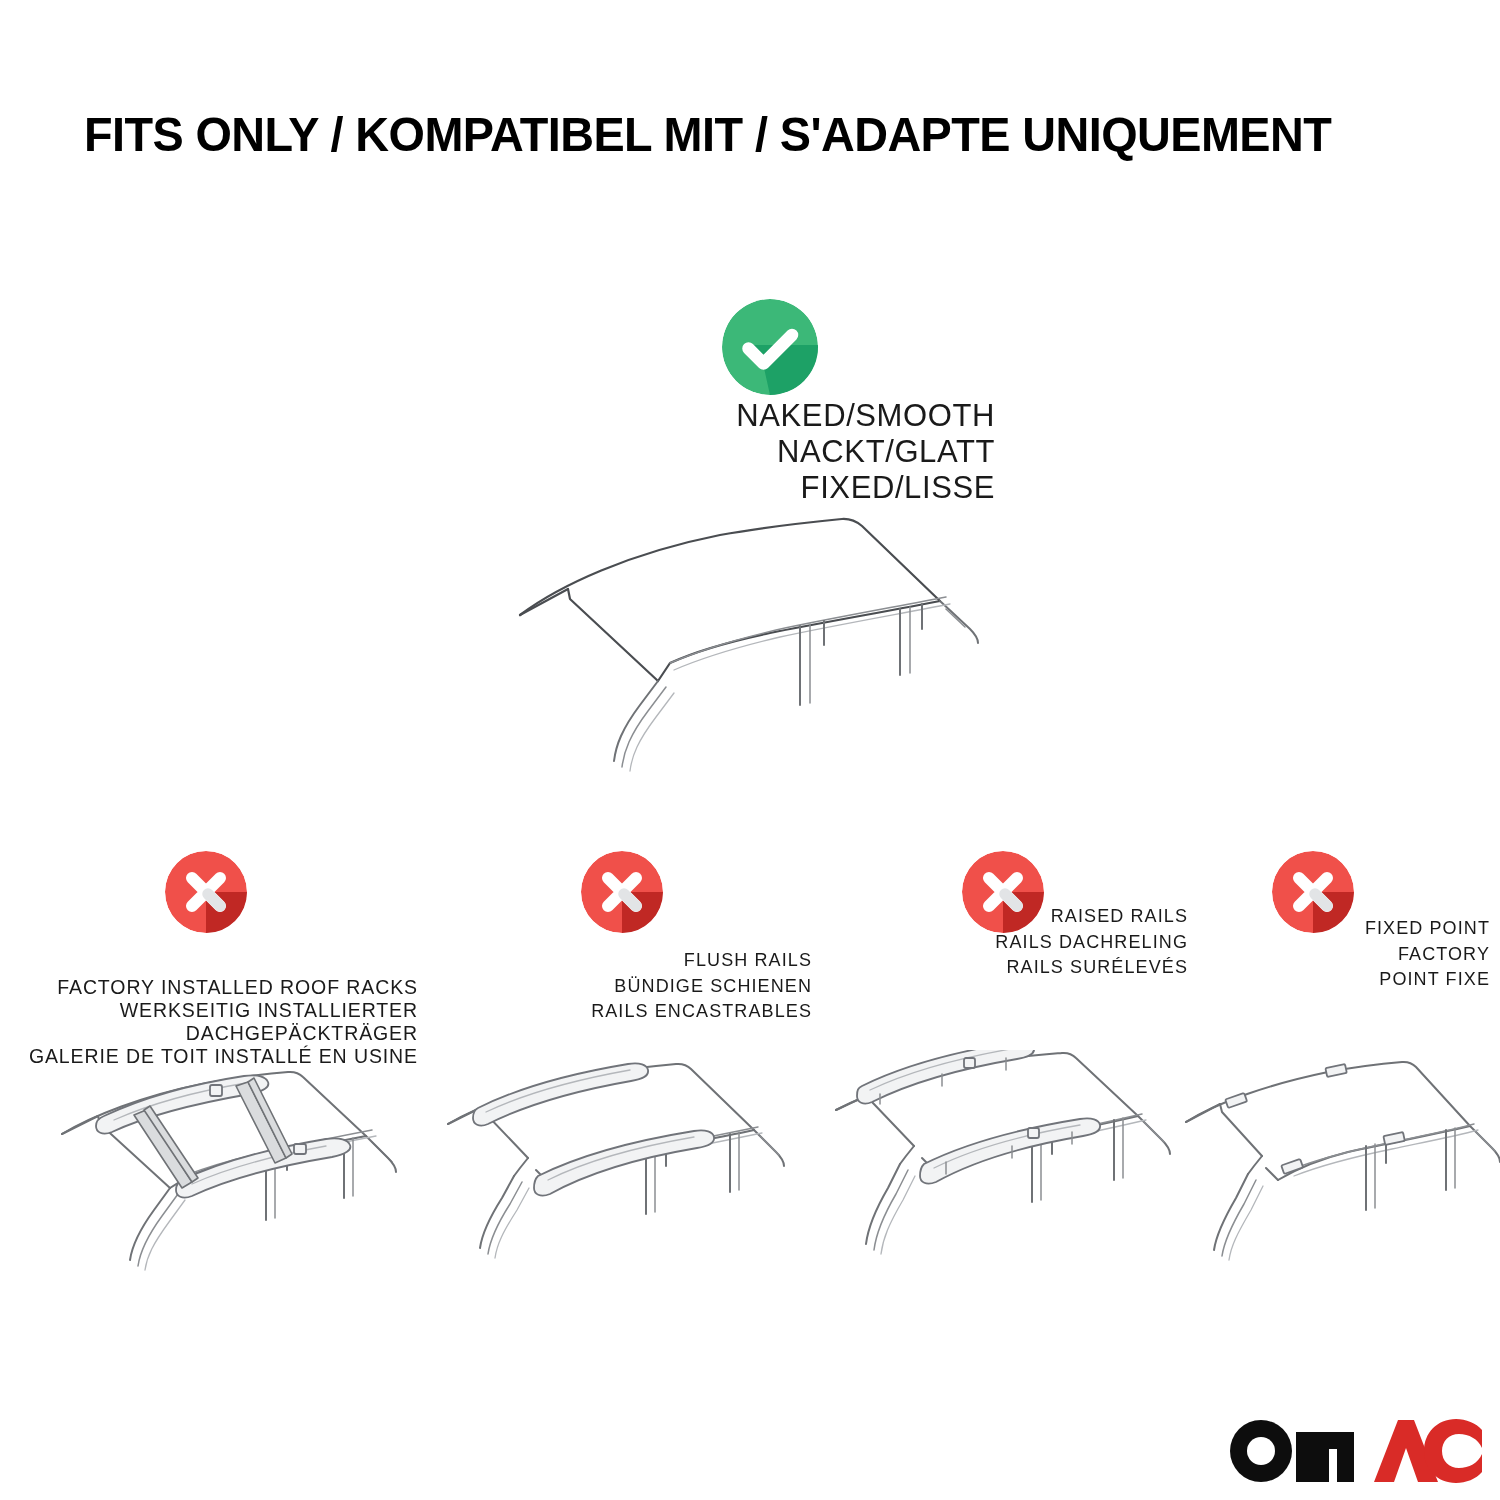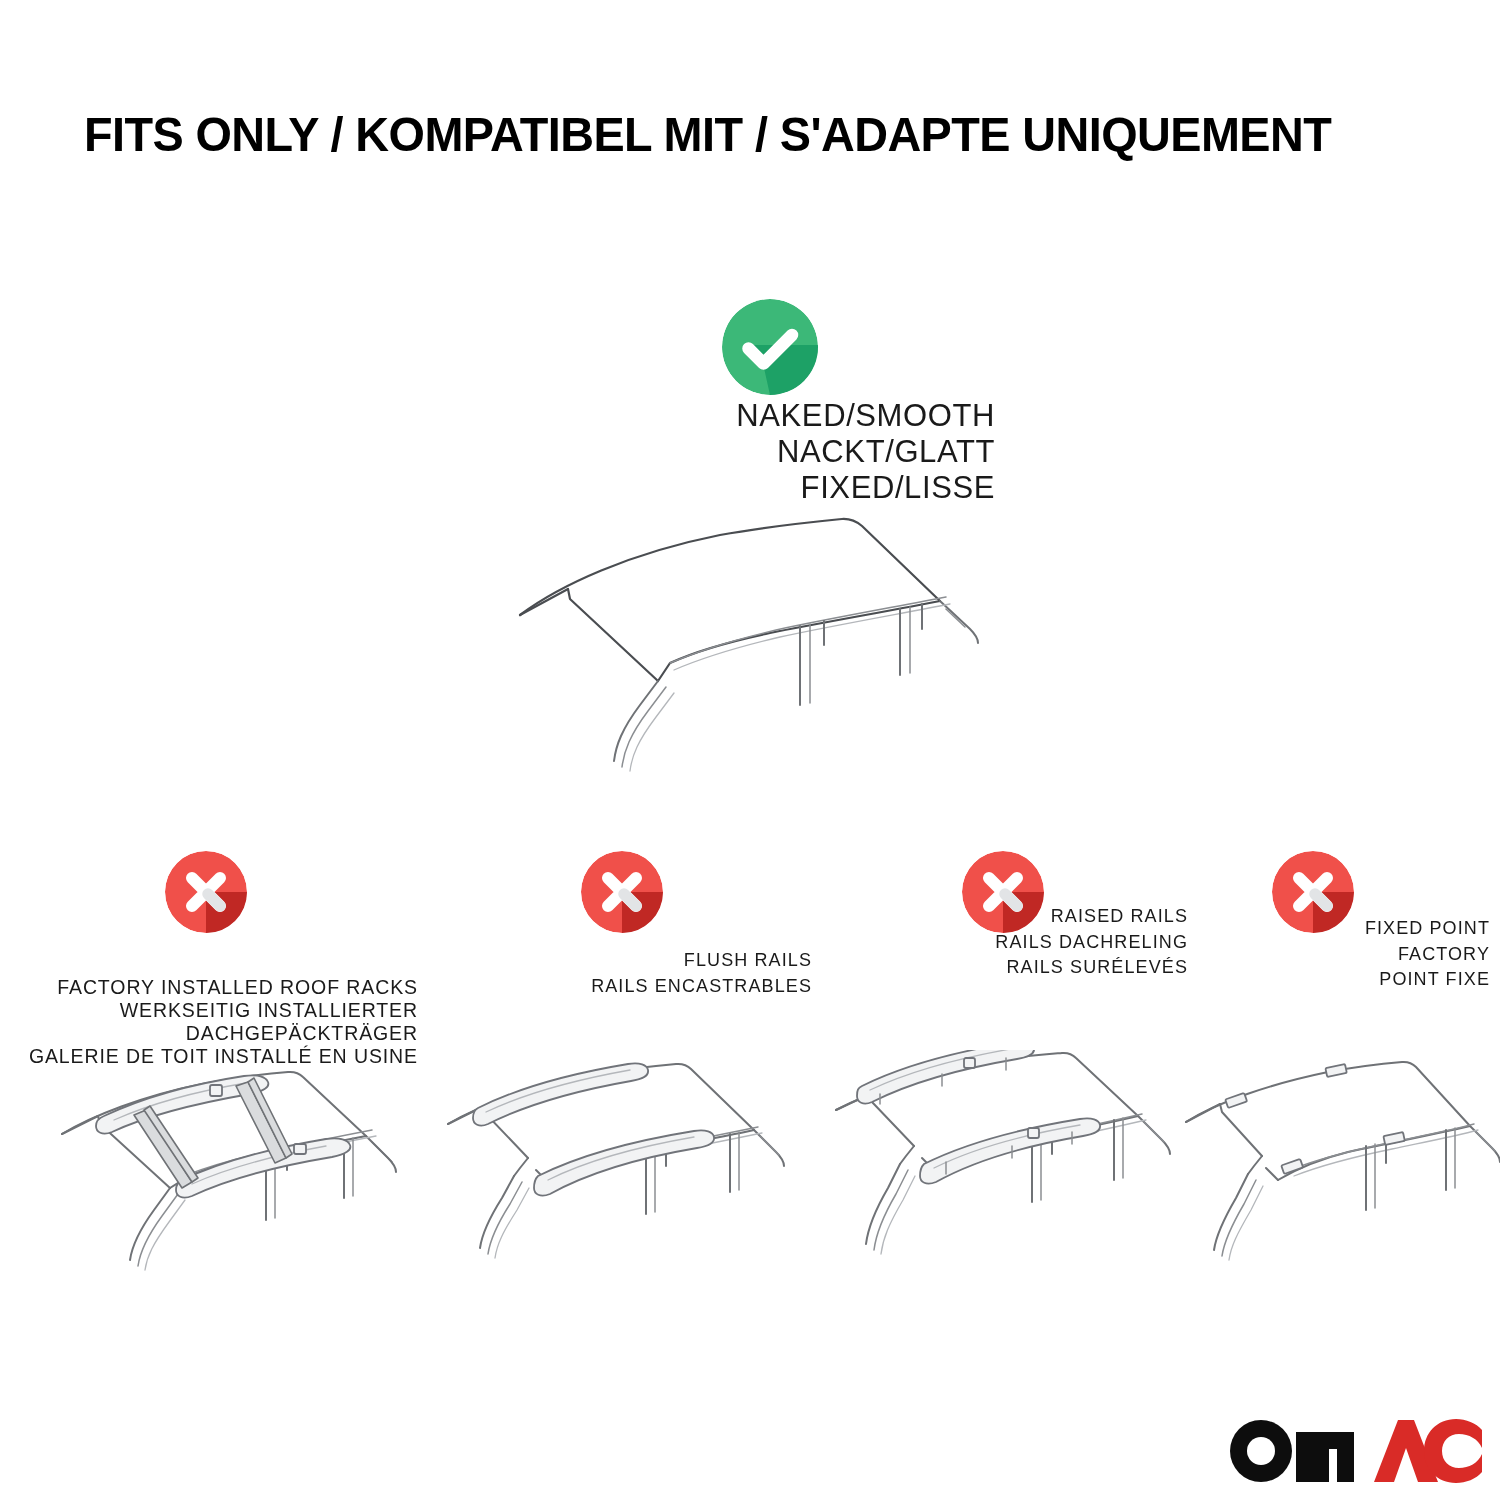--- a/index.html
+++ b/index.html
@@ -182,20 +182,21 @@
 
   <div class="caption cap-1">
     <div class="caption-sub small">FACTORY INSTALLED ROOF RACKS</div>
     <div class="caption-sub small">WERKSEITIG INSTALLIERTER</div>
     <div class="caption-sub small">DACHGEPÄCKTRÄGER</div>
     <div class="caption-sub small">GALERIE DE TOIT INSTALLÉ EN USINE</div>
   </div>
 
   <div class="caption cap-2">
     <div class="caption-sub">FLUSH RAILS</div>
+    <div class="caption-sub">BÜNDIGE SCHIENEN</div>
     <div class="caption-sub">RAILS ENCASTRABLES</div>
   </div>
 
   <div class="caption cap-3">
     <div class="caption-sub">RAISED RAILS</div>
     <div class="caption-sub">RAILS DACHRELING</div>
     <div class="caption-sub">RAILS SURÉLEVÉS</div>
   </div>
 
   <div class="caption cap-4">

